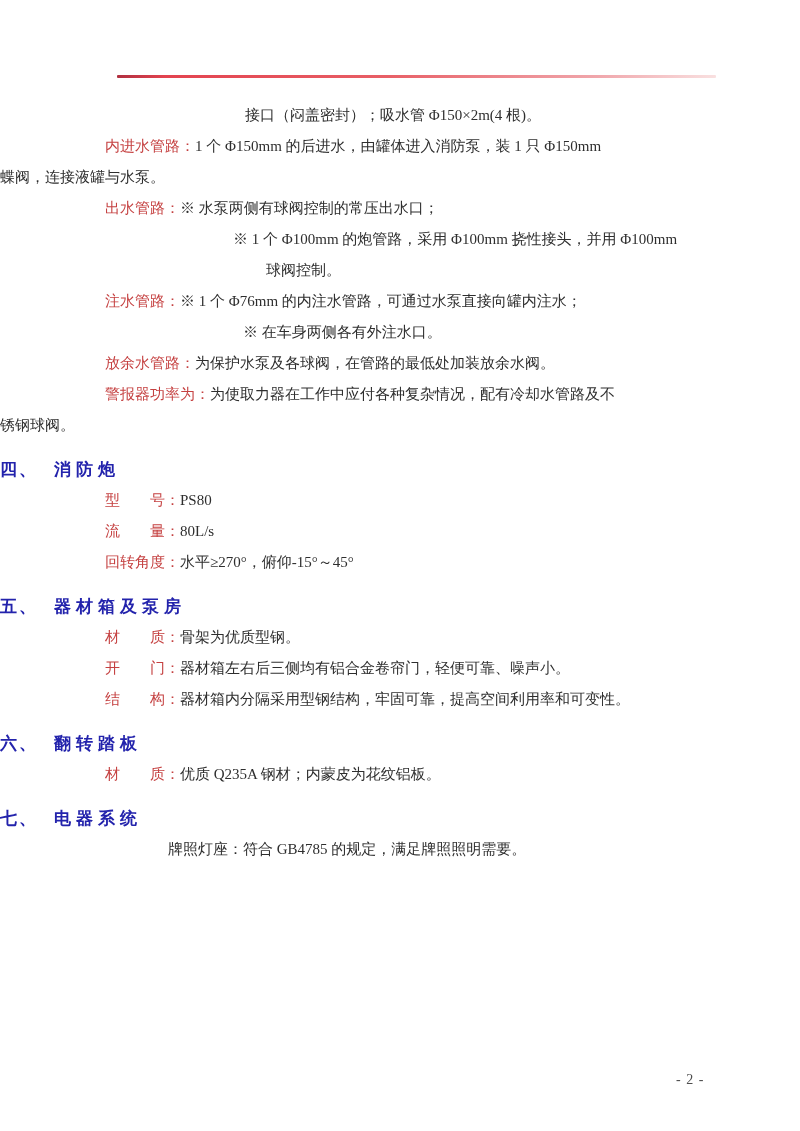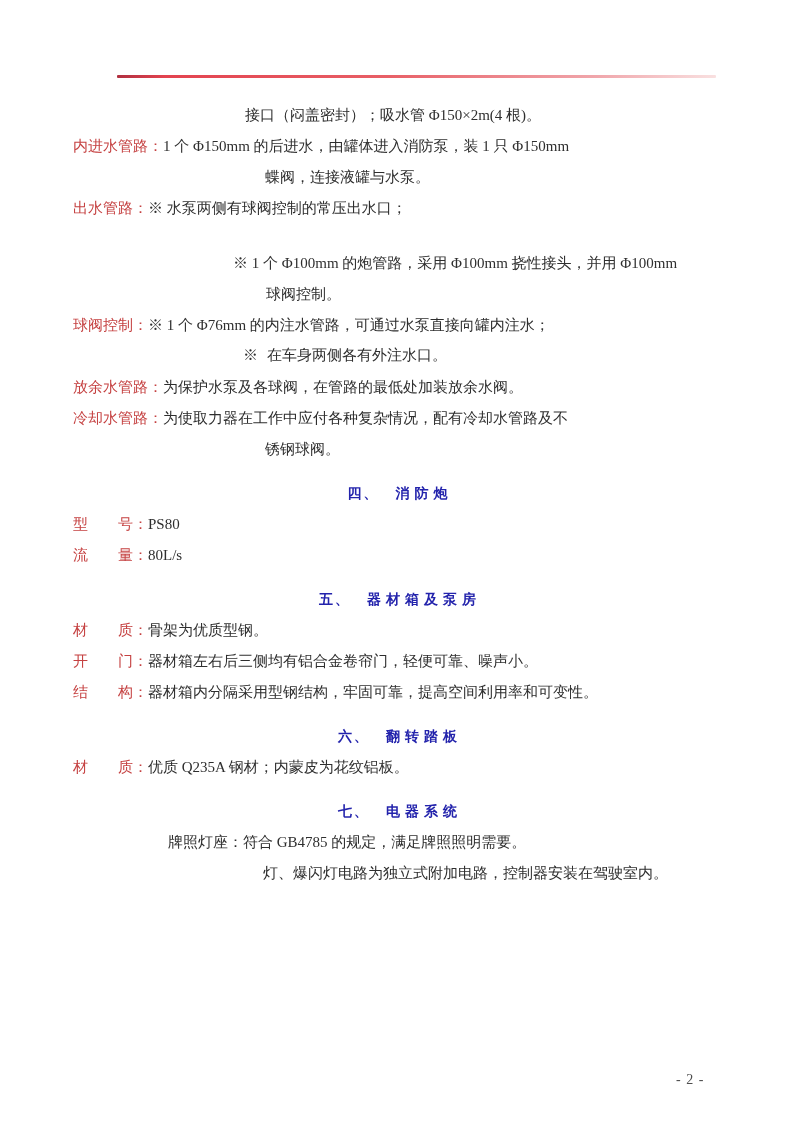--- a/index.html
+++ b/index.html
@@ -30,37 +30,36 @@
   .line {
     margin: 0;
     height: 31px;
     line-height: 31px;
     font-size: 15px;
     white-space: nowrap;
   }
   .sec { margin-top: 13px; }
   
   .ind-intro  { margin-left: 245px; }
-  .entry      { margin-left: 73px; }
-  .ind-wrap   { margin-left: 265px; }  
+  .entry      { margin-left: 105px; }
+  .ind-wrap   { }  
   .ind-wrapb  { margin-left: 266px; }  
-  .ind-star   { margin-left: 233px; margin-top: 24px; }  
-  .ind-star2  { margin-left: 243px; font-family: Liberation Mono, monospace; }  
+  .ind-star   { margin-left: 233px; }  
+  .ind-star2  { margin-left: 243px; }  
   .ind-wrap7  { margin-left: 263px; }  
   .entry7     { margin-left: 168px; }
 
   .lbl-red   { color: #c54141; }
   .lbl-black { color: #2e2e2e; margin-top: 48px; }
   .txt       { color: #2e2e2e; }
 
   .heading {
     color: #2323ac;
     font-weight: bold;
-    font-size: 14px;
-    text-align: center;
+    font-size: 17px;
   }
   .h-num   { margin-right: 16px; letter-spacing: 2px; }
   .h-title { letter-spacing: 5px; }
 
   .page-number {
     position: absolute;
     left: 676px;
     top: 1072px;
     font-size: 14px;
     color: #4d4d4d;
@@ -78,41 +77,41 @@
 
     <p class="line ind-intro">接口（闷盖密封）；吸水管 Φ150×2m(4 根)。</p>
 
     <p class="line entry"><span class="lbl-red">内进水管路：</span><span class="txt">1 个 Φ150mm 的后进水，由罐体进入消防泵，装 1 只 Φ150mm</span></p>
     <p class="line ind-wrap">蝶阀，连接液罐与水泵。</p>
 
     <p class="line entry"><span class="lbl-red">出水管路：</span><span class="txt">※ 水泵两侧有球阀控制的常压出水口；</span></p>
     <p class="line ind-star">※ 1 个 Φ100mm 的炮管路，采用 Φ100mm 挠性接头，并用 Φ100mm</p>
     <p class="line ind-wrapb">球阀控制。</p>
 
-    <p class="line entry"><span class="lbl-red">球阀控制：</span><span class="txt">※ 1 个 Φ76mm 的内注水管路，可通过水泵直接向罐内注水；</span></p>
+    <p class="line entry"><span class="lbl-red">注水管路：</span><span class="txt">※ 1 个 Φ76mm 的内注水管路，可通过水泵直接向罐内注水；</span></p>
     <p class="line ind-star2">※ 在车身两侧各有外注水口。</p>
 
     <p class="line entry"><span class="lbl-red">放余水管路：</span><span class="txt">为保护水泵及各球阀，在管路的最低处加装放余水阀。</span></p>
 
-    <p class="line entry"><span class="lbl-red">冷却水管路：</span><span class="txt">为使取力器在工作中应付各种复杂情况，配有冷却水管路及不</span></p>
+    <p class="line entry"><span class="lbl-red">警报器功率为：</span><span class="txt">为使取力器在工作中应付各种复杂情况，配有冷却水管路及不</span></p>
     <p class="line ind-wrap">锈钢球阀。</p>
 
     <h2 class="line heading sec"><span class="h-num">四、</span><span class="h-title">消防炮</span></h2>
     <p class="line entry"><span class="lbl-red">型　　号：</span><span class="txt">PS80</span></p>
     <p class="line entry"><span class="lbl-red">流　　量：</span><span class="txt">80L/s</span></p>
+    <p class="line entry"><span class="lbl-red">回转角度：</span><span class="txt">水平≥270°，俯仰-15°～45°</span></p>
 
     <h2 class="line heading sec"><span class="h-num">五、</span><span class="h-title">器材箱及泵房</span></h2>
     <p class="line entry"><span class="lbl-red">材　　质：</span><span class="txt">骨架为优质型钢。</span></p>
     <p class="line entry"><span class="lbl-red">开　　门：</span><span class="txt">器材箱左右后三侧均有铝合金卷帘门，轻便可靠、噪声小。</span></p>
     <p class="line entry"><span class="lbl-red">结　　构：</span><span class="txt">器材箱内分隔采用型钢结构，牢固可靠，提高空间利用率和可变性。</span></p>
 
     <h2 class="line heading sec"><span class="h-num">六、</span><span class="h-title">翻转踏板</span></h2>
     <p class="line entry"><span class="lbl-red">材　　质：</span><span class="txt">优质 Q235A 钢材；内蒙皮为花纹铝板。</span></p>
 
     <h2 class="line heading sec"><span class="h-num">七、</span><span class="h-title">电器系统</span></h2>
     <p class="line entry7"><span class="lbl-black">牌照灯座：</span><span class="txt">符合 GB4785 的规定，满足牌照照明需要。</span></p>
-    <p class="line ind-wrap7">灯、爆闪灯电路为独立式附加电路，控制器安装在驾驶室内。</p>
 
   </main>
 
   <div class="page-number">- 2 -</div>
 
 </div>
 
 </body></html>

